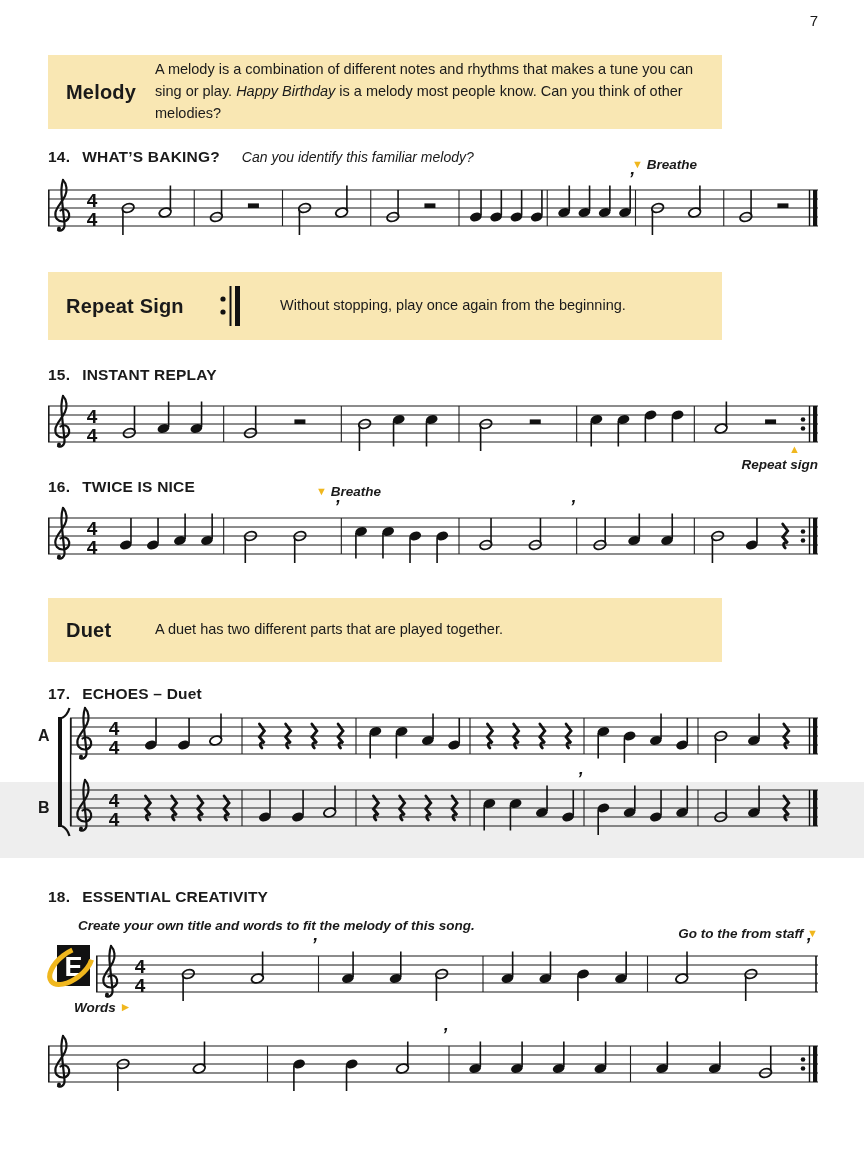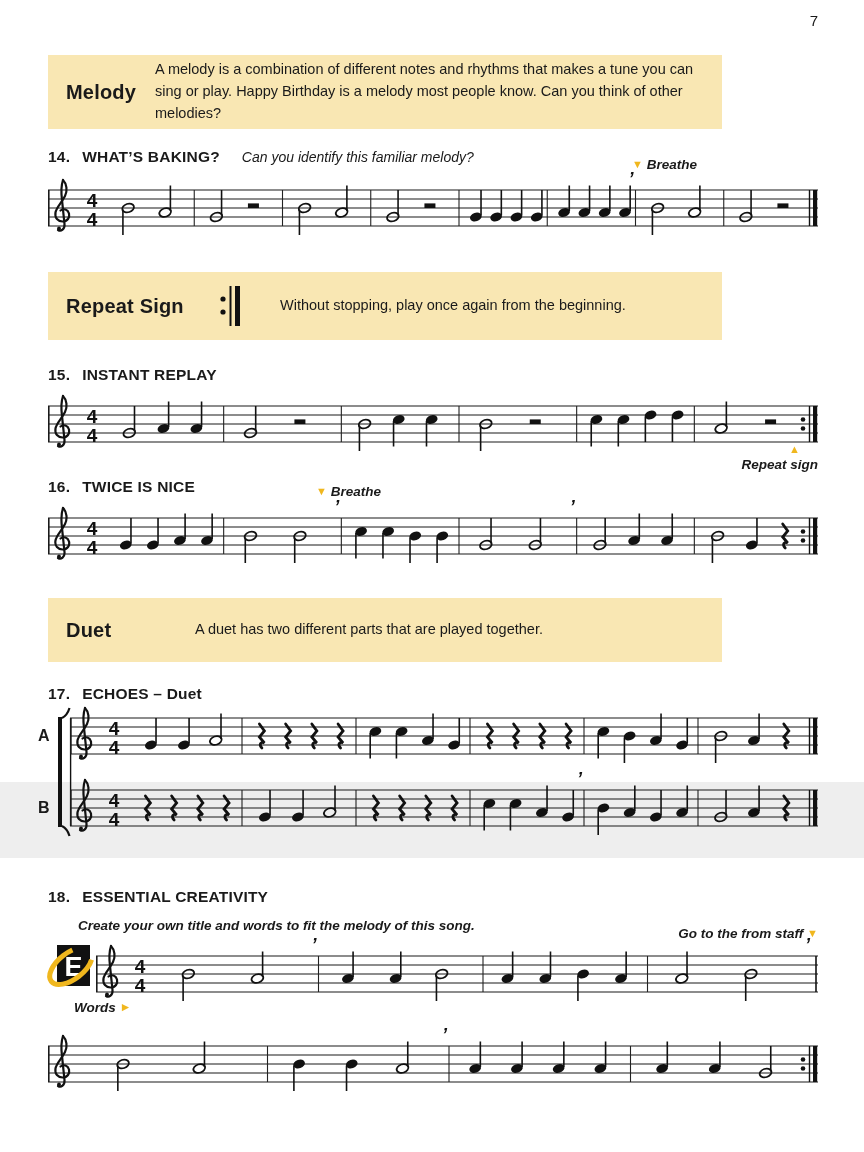--- a/index.html
+++ b/index.html
@@ -4,21 +4,21 @@
 <style>
   html,body{margin:0;padding:0;background:#fff;}
   .page{position:relative;width:864px;height:1152px;background:#ffffff;
         font-family:"Liberation Sans",sans-serif;color:#1a1a1a;overflow:hidden;}
   .pagenum{position:absolute;top:12px;right:46px;font-size:15px;}
   
   .defbox{position:absolute;left:48px;width:674px;background:#F9E7B3;display:flex;align-items:center;}
   .defbox .term{flex:none;box-sizing:border-box;width:107px;padding-left:18px;font-weight:bold;font-size:20px;letter-spacing:.2px;}
   .defbox .term.wide{width:170px;}
   .defbox .dtext{font-size:14.5px;line-height:1.5;}
-  .defbox .dtext .it{}
+  .defbox .dtext .it{font-style:italic;}
   
   .ex-head{position:absolute;display:flex;align-items:baseline;gap:12px;font-weight:bold;font-size:15.5px;letter-spacing:.2px;}
   .ex-head .sub{font-weight:normal;font-style:italic;font-size:14px;letter-spacing:0;}
   .ex-head .suffix{font-size:13.5px;}
   .title-line{flex:1;border-bottom:2px solid #222;padding:0 0 2px 8px;align-self:flex-end;display:flex;}
   
   .annot{position:absolute;font-size:13.5px;font-style:italic;font-weight:600;}
   .tri{font-style:normal;color:#F0B71E;font-size:11px;position:relative;top:-1px;}
   .tri.big{font-size:12px;}
   .repeat-note{position:absolute;right:46px;text-align:right;font-size:13.5px;font-style:italic;font-weight:600;}
@@ -245,21 +245,21 @@
       <line x1="708.9533333333334" y1="43.5" x2="708.9533333333334" y2="18" stroke="#111" stroke-width="1.6"></line>
       <path d="M734.7,24 L739.7,31 L734.7,37 L739.7,43 C735.7,41 734.2,45 737.2,48" fill="none" stroke="#111" stroke-width="2.8" stroke-linecap="round"></path>
       <circle cx="755" cy="31.5" r="2.3" fill="#111"></circle>
       <circle cx="755" cy="40.5" r="2.3" fill="#111"></circle>
       <line x1="761.5" y1="18" x2="761.5" y2="54" stroke="#111" stroke-width="1.4"></line>
       <rect x="765" y="18" width="4.2" height="36" fill="#111"></rect>
     </svg>
 
   <div class="defbox" style="top:598px;height:64px;">
     <div class="term">Duet</div>
-    <div class="dtext" style="margin-left:40px;">A duet has two different parts that are played together.</div>
+    <div class="dtext" style="">A duet has two different parts that are played together.</div>
   </div>
 
   <div class="ex-head" style="left:48px;top:685px;justify-content:center;">
     <span>17.</span>
     <span>ECHOES – Duet</span>
   </div>
   <div class="grayband" style="top:782px;height:76px;"></div>
   <div class="part-label" style="left:38px;top:727px;">A</div>
   <div class="part-label" style="left:38px;top:799px;">B</div>
   <svg width="22" height="152" style="left:50px;top:700px;">

